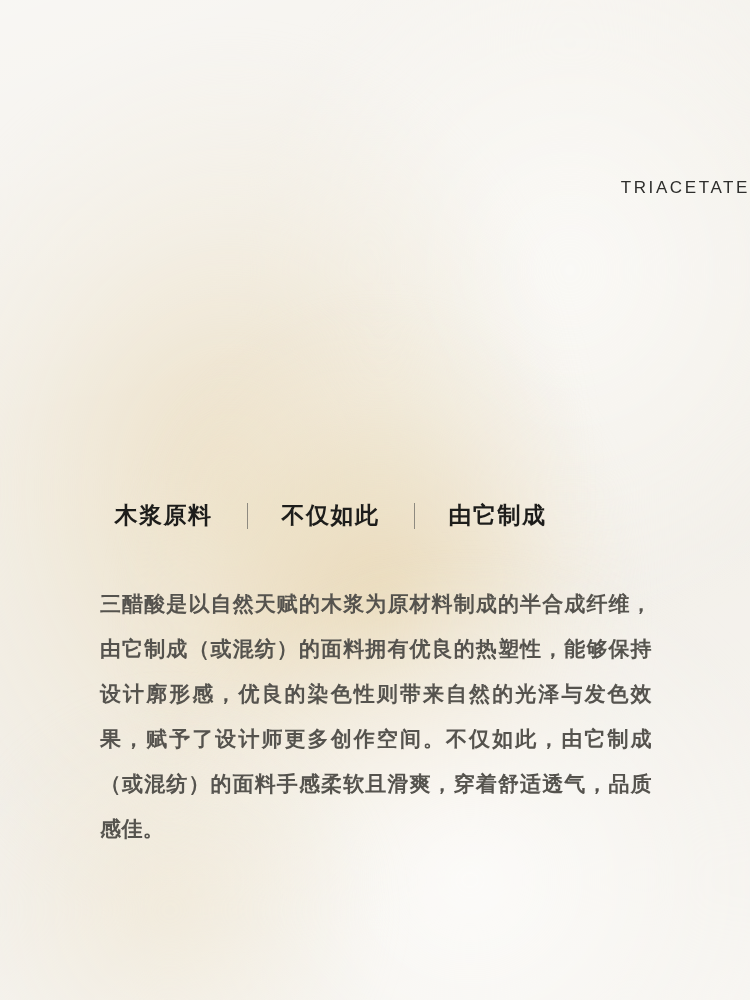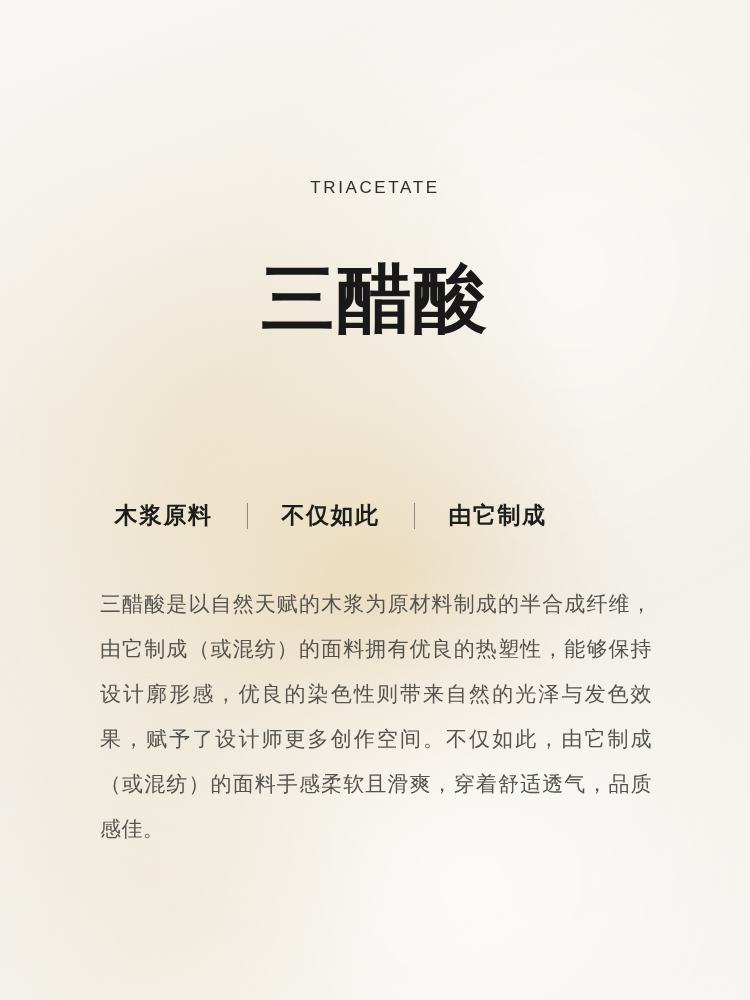--- a/index.html
+++ b/index.html
@@ -88,21 +88,21 @@
     position: relative;
     width: 750px;
     height: 1000px;
   }
 
   .eyebrow {
     position: absolute;
     top: 178px;
     left: 0;
     width: 750px;
-    text-align: center;
+    text-align: right;
     font-size: 17px;
     letter-spacing: 2.6px;
     color: #2e2e2c;
     font-weight: 400;
   }
 
   .headline {
     position: absolute;
     top: 208px;
     left: 0;
@@ -141,41 +141,41 @@
     position: absolute;
     top: 560px;
     left: 100px;
     width: 552px;
     font-size: 21px;
     line-height: 45px;
     letter-spacing: 0.4px;
     color: #55534e;
     text-align: justify;
     text-justify: inter-ideograph;
+    font-weight: bold;
   }
 </style>
 </head>
 <body>
 
 <div class="page">
 
   <div class="bg-layer">
     <div class="blob-c"></div>
     <div class="blob-a"></div>
     <div class="blob-b"></div>
     <div class="blob-d"></div>
     <div class="blob-e"></div>
     <div class="sheen"></div>
   </div>
 
   <div class="content">
 
     <div class="eyebrow">TRIACETATE</div>
 
-    <h1 class="headline">三醋酸</h1>
 
     <div class="features">
       <span class="feature">木浆原料</span>
       <span class="divider"></span>
       <span class="feature">不仅如此</span>
       <span class="divider"></span>
       <span class="feature">由它制成</span>
     </div>
 
     <p class="body-copy">三醋酸是以自然天赋的木浆为原材料制成的半合成纤维，由它制成（或混纺）的面料拥有优良的热塑性，能够保持设计廓形感，优良的染色性则带来自然的光泽与发色效果，赋予了设计师更多创作空间。不仅如此，由它制成（或混纺）的面料手感柔软且滑爽，穿着舒适透气，品质感佳。</p>

